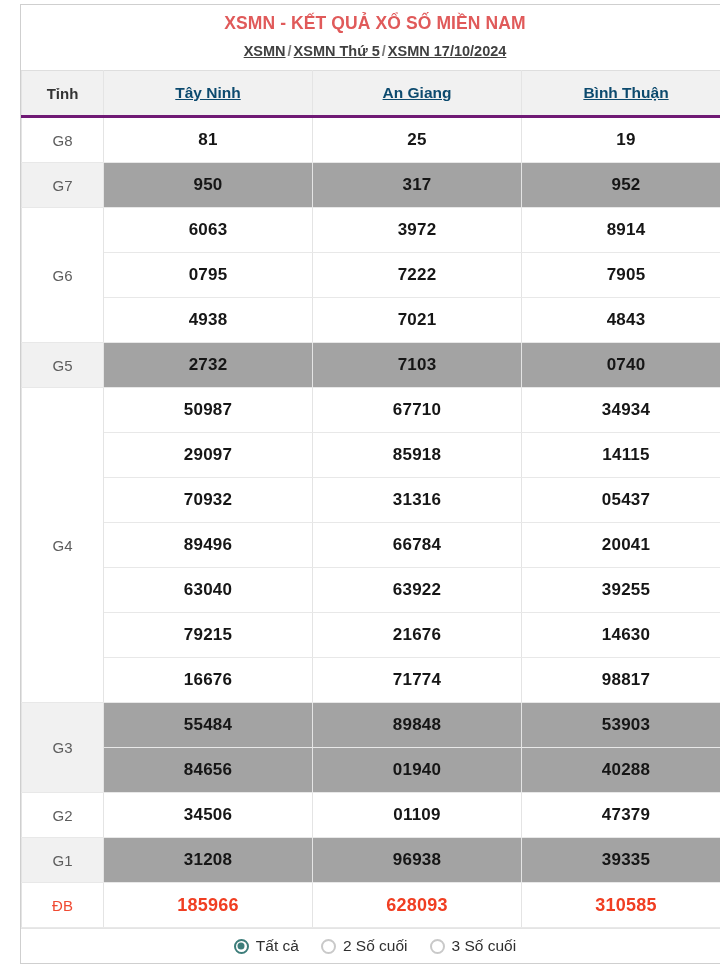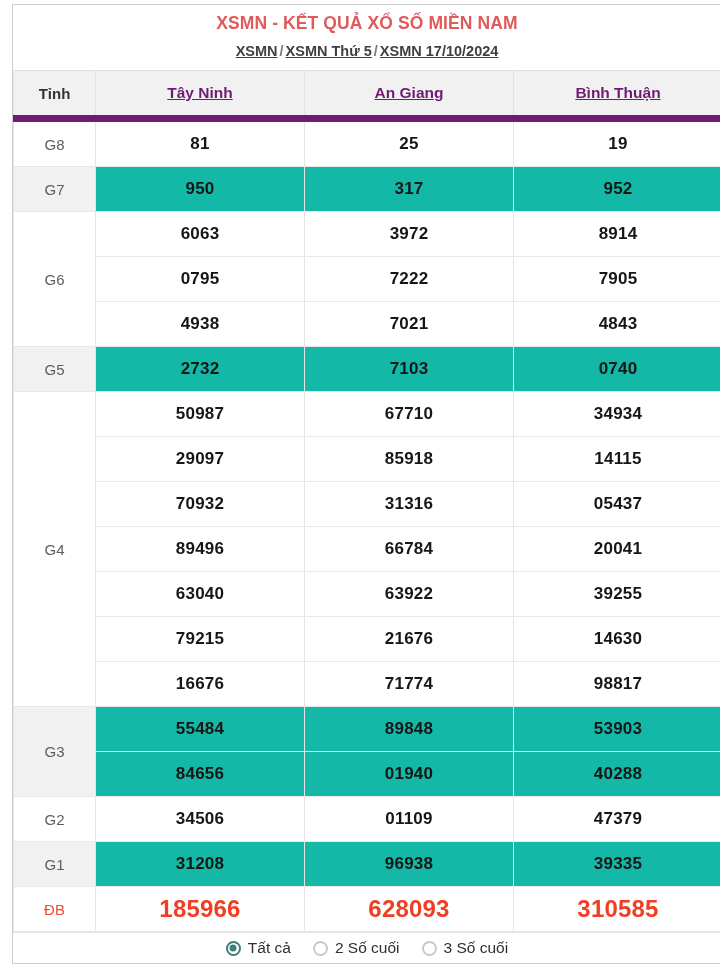--- a/index.html
+++ b/index.html
@@ -10,21 +10,21 @@
   body {
     width: 720px;
     height: 970px;
     font-family: "Liberation Sans", sans-serif;
     overflow: hidden;
   }
   .page {
     box-sizing: border-box;
     width: 720px;
     height: 970px;
-    padding: 4px 6px 6px 12px;
+    padding: 4px 6px 6px 20px;
     background: #ffffff;
   }
   .frame {
     box-sizing: border-box;
     width: 710px;
     height: 960px;
     border: 1px solid #cfcfcf;
     background: #ffffff;
     display: flex;
     flex-direction: column;
@@ -80,55 +80,55 @@
     border-left: 1px solid #e4e4e4;
     border-right: 1px solid #e4e4e4;
     text-align: center;
     vertical-align: middle;
     padding: 0;
   }
   table.board tr.hdr th {
     background: #f1f1f1;
     height: 44px;
     border-top: 1px solid #dedede;
-    border-bottom: 7px solid #701a75;
+    border-bottom: 3px solid #701a75;
   }
   .th-tinh {
     font-size: 15px;
     font-weight: 700;
     color: #333333;
   }
   .th-prov a {
     font-size: 15.5px;
     font-weight: 700;
-    color: #701a75;
+    color: #0c4a6e;
     text-decoration: underline;
   }
 
   td.lbl {
     font-size: 15px;
     color: #5d5d5d;
     font-weight: 400;
   }
   td.lbl.db {
     color: #f04a32;
     font-weight: 400;
   }
   td.num {
     font-size: 17px;
     font-weight: 700;
     color: #161616;
     letter-spacing: .2px;
   }
   td.num.red {
     color: #f03e22;
-    font-size: 24px;
-  }
-
-  tr.r-shade > td { background: #14b8a6; }
+    font-size: 18px;
+  }
+
+  tr.r-shade > td { background: #a3a3a3; }
   tr.r-plain > td { background: #ffffff; }
   td.lbl.shade { background: #f1f1f1; margin-top: 38px; }
   td.lbl.plain { background: #ffffff; }
 
   tr.row-h   > td { height: 44px; }
 
   
   tr.inner > td.num { border-top-color: #efefef; }
 
   

